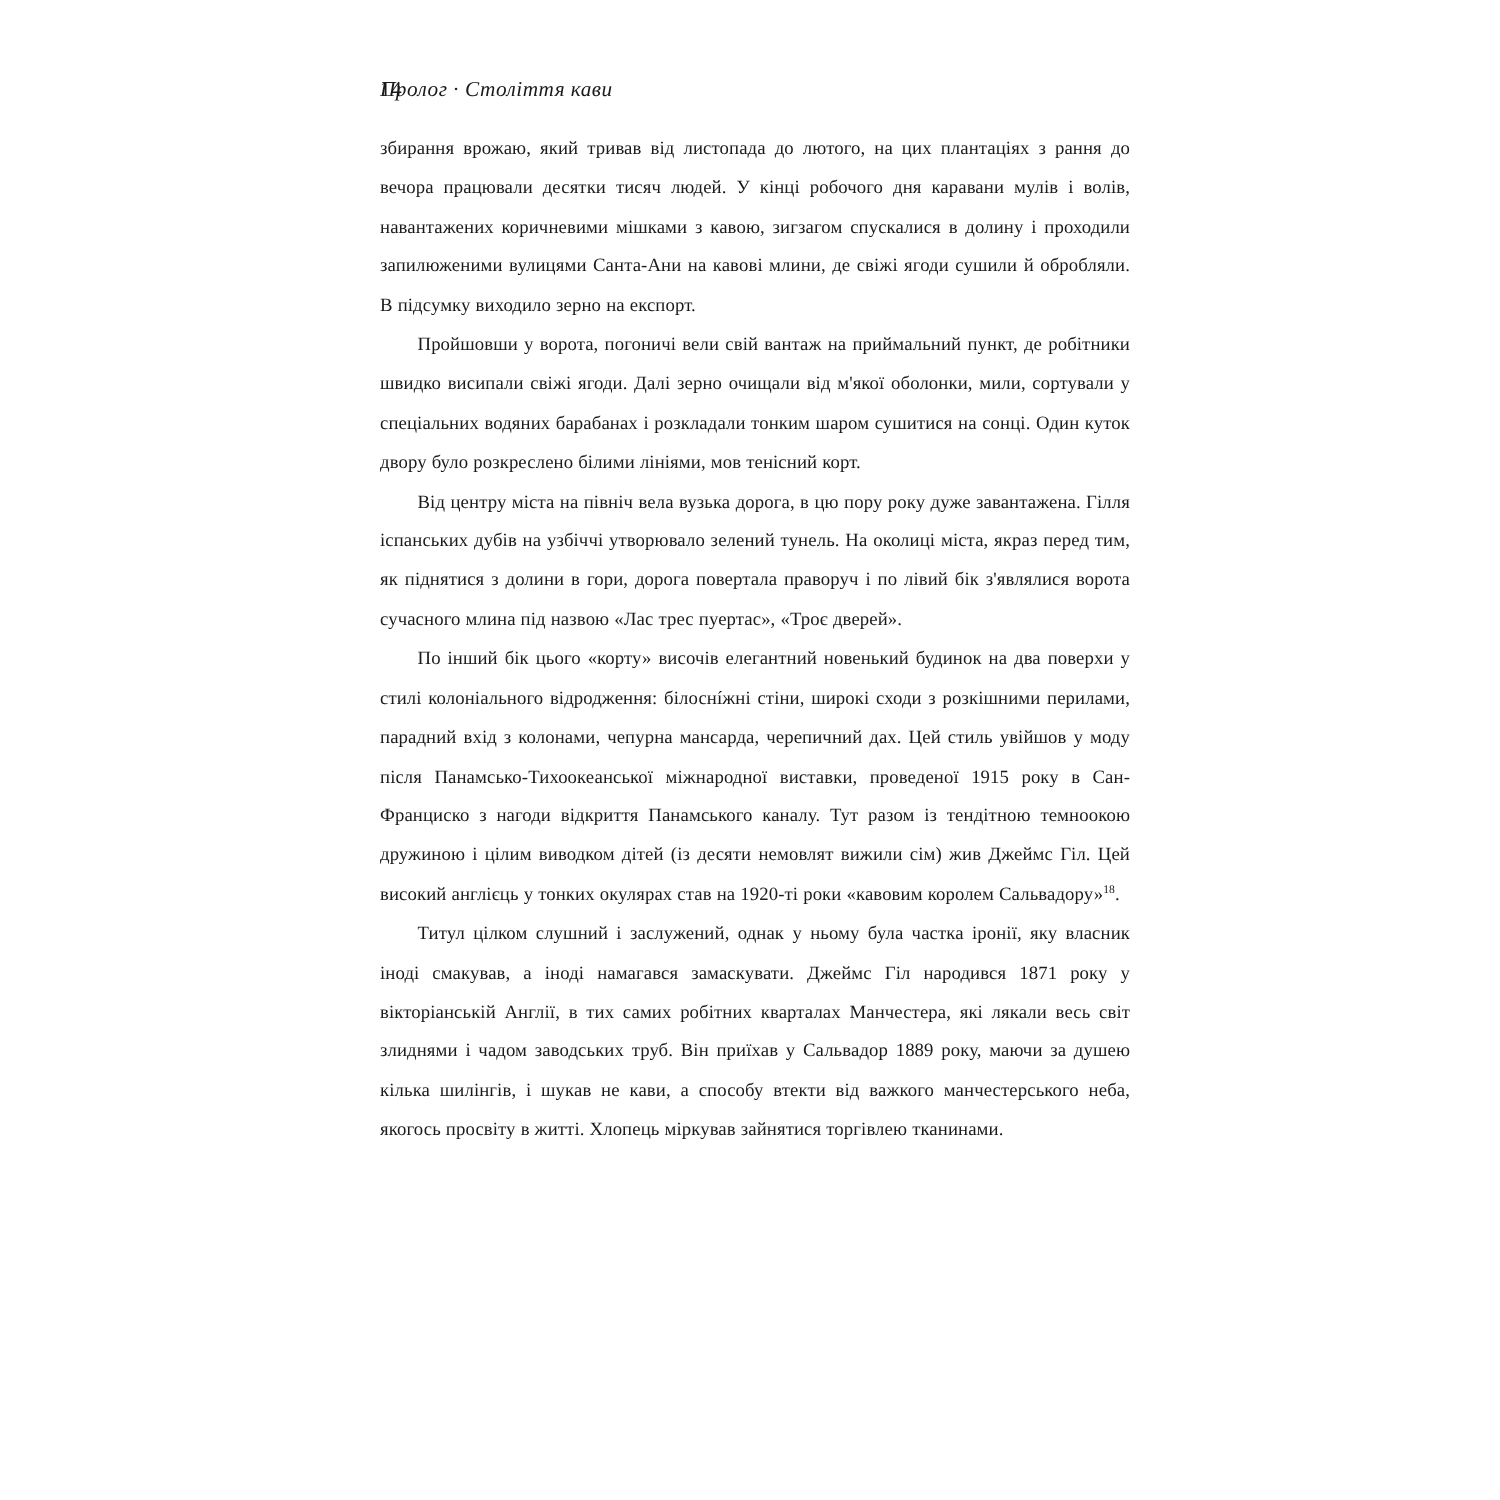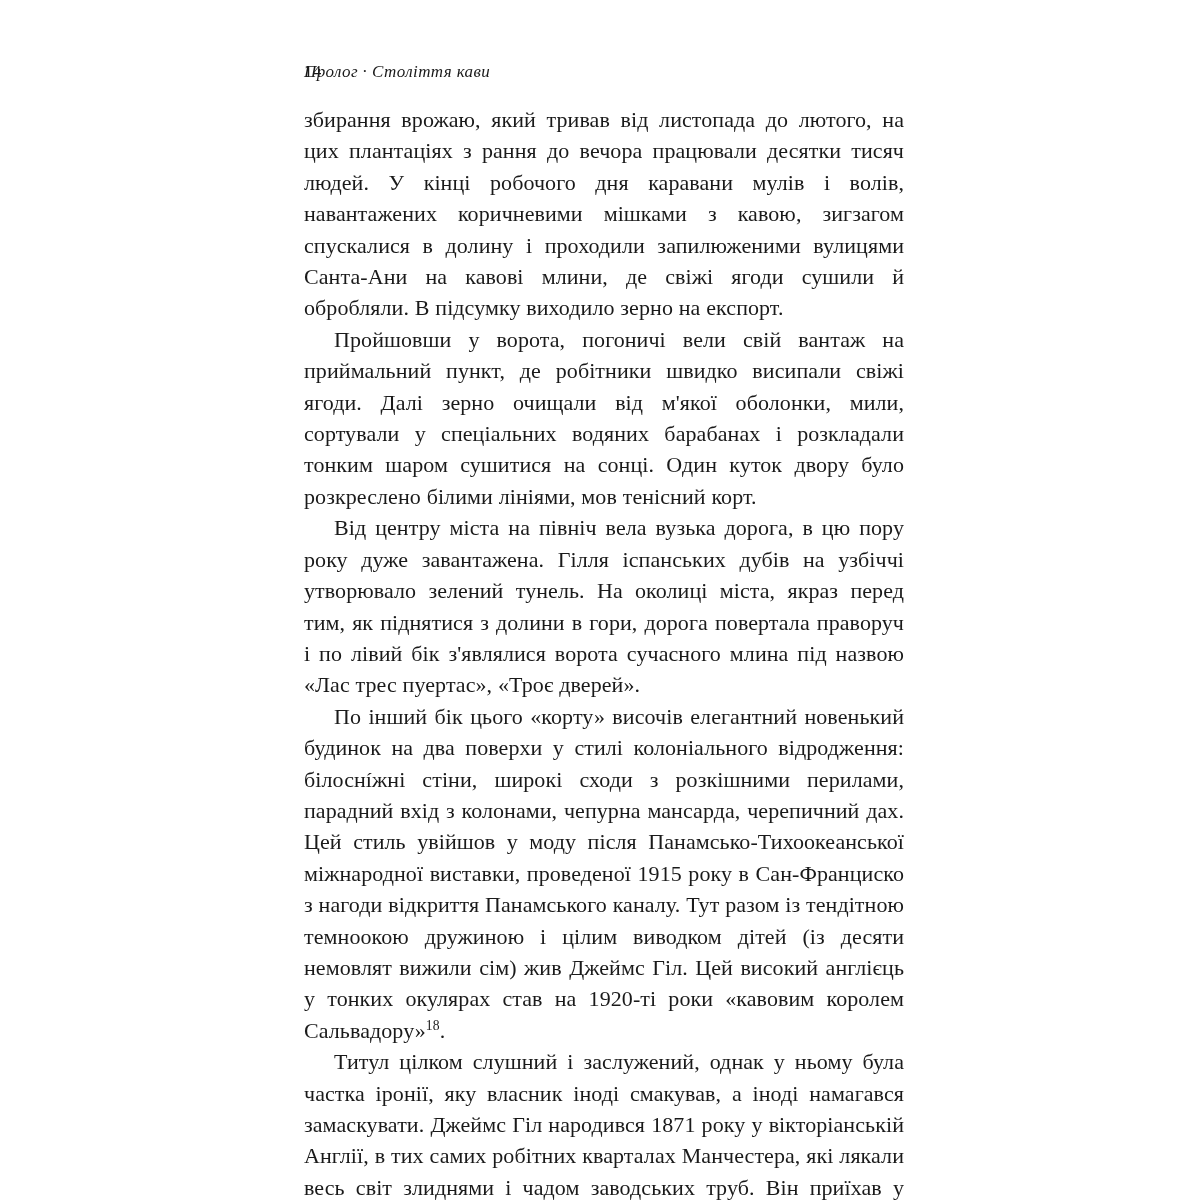--- a/index.html
+++ b/index.html
@@ -50,21 +50,21 @@
     padding: 0 4px;
   }
   .textblock {
     position: absolute;
     top: 104px;
     left: 304px;
     width: 600px;
   }
   .textblock p {
     margin: 0;
-    font-size: 22px;
+    font-size: 15px;
     line-height: 31.4px;
     text-align: justify;
     text-justify: inter-word;
     letter-spacing: 0.08px;
     word-spacing: 0.2px;
     hyphens: manual;
   }
   .textblock p.indent {
     text-indent: 30px;
   }

